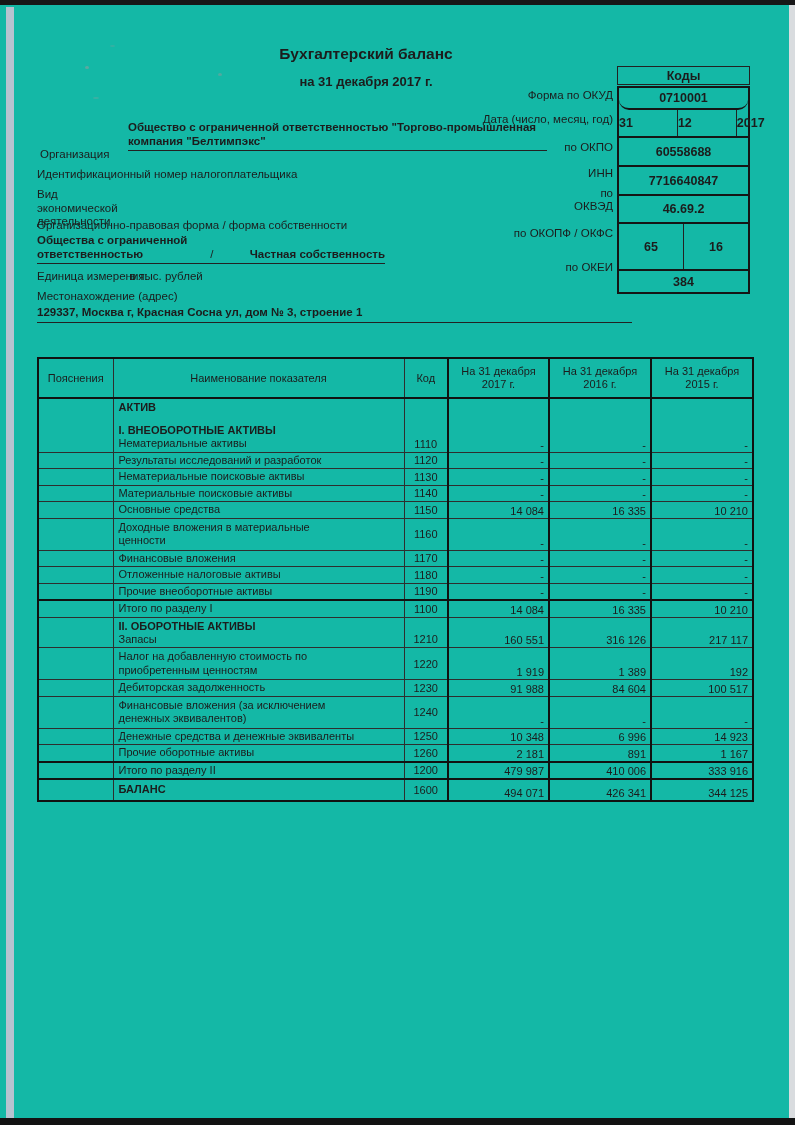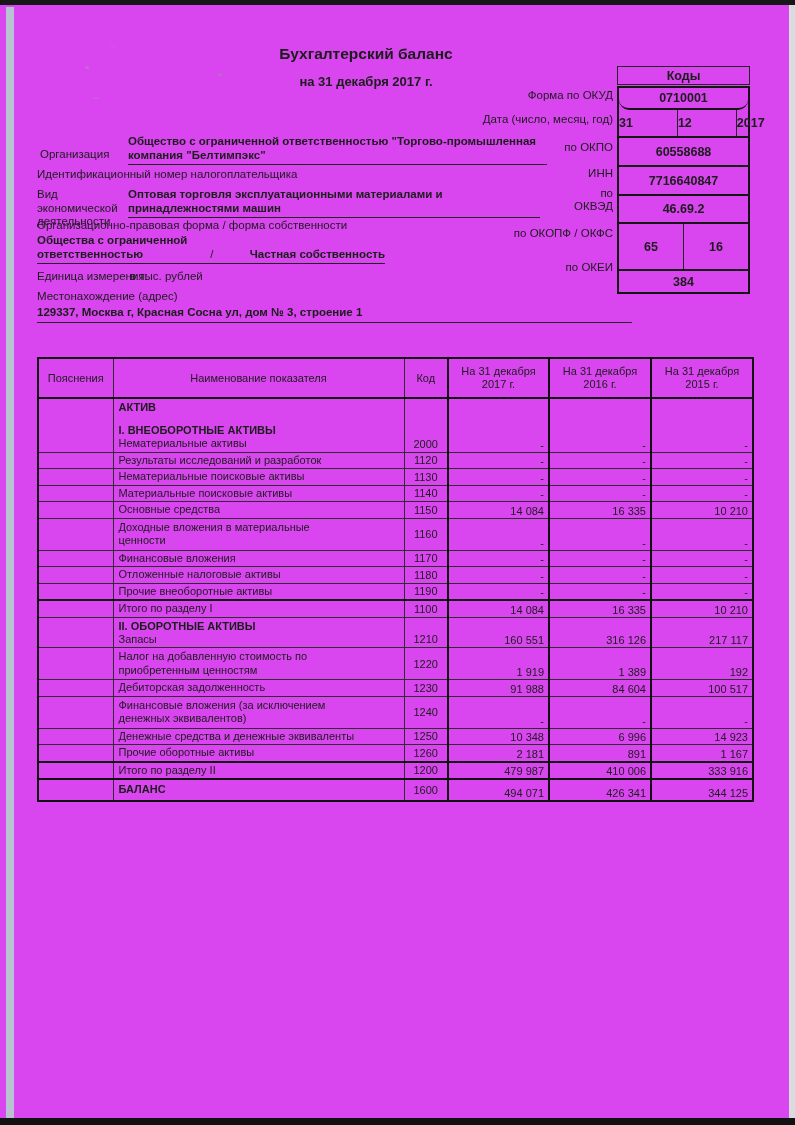--- a/index.html
+++ b/index.html
@@ -1,18 +1,18 @@
 <!DOCTYPE html>
 <html><head>
 <meta charset="utf-8">
 <style>
   html,body{margin:0;padding:0;background:#303030;}
   .page{
     position:relative;width:795px;height:1125px;margin:0 auto;
-    background:#d946ef;overflow:hidden;
+    background:#14b8a6;overflow:hidden;
     font-family:"Liberation Sans","DejaVu Sans",sans-serif;color:#1c1c1c;
   }
   
   .edge-top{position:absolute;top:0;left:0;width:795px;height:5px;background:#171717;}
   .edge-bottom{position:absolute;bottom:0;left:0;width:795px;height:7px;background:#121212;}
   .edge-left{position:absolute;top:7px;left:6px;width:8px;height:1111px;background:#b7c3d0;}
   .edge-right{position:absolute;top:5px;right:0;width:6px;height:1113px;background:#d9dcdf;}
   .speck{position:absolute;background:#9a9a9a;opacity:.55;border-radius:50%;}
   .s1{left:85px;top:66px;width:4px;height:3px;}
   .s2{left:218px;top:73px;width:4px;height:3px;opacity:.45;}
@@ -41,21 +41,21 @@
   .flabel{position:absolute;right:182px;font-size:11.5px;text-align:right;line-height:12.5px;}
   .l-okud{top:89px;} .l-date{top:113px;} .l-okpo{top:141px;} .l-inn{top:167px;}
   .l-okved{top:187px;} .l-okopf{top:227px;} .l-okei{top:261px;}
 
   
   .txt{position:absolute;font-size:11.5px;line-height:13.5px;}
   .bold{font-weight:bold;}
   .pre{white-space:pre-line;}
   .uline{border-bottom:1.5px solid #222;}
   .f-org-label{left:40px;top:148px;}
-  .f-org-value{left:128px;top:135px;width:419px;padding-bottom:2px;}
+  .f-org-value{left:128px;top:121px;width:419px;padding-bottom:2px;}
   .f-inn-label{left:37px;top:168px;}
   .f-act-label{left:37px;top:188px;width:88px;}
   .f-act-value{left:128px;top:188px;width:412px;padding-bottom:2px;}
   .f-form-label{left:37px;top:219px;}
   .f-form-value{left:37px;top:234px;width:348px;padding-bottom:2px;}
   .f-form-line2{display:flex;justify-content:space-between;}
   .f-form-line2 .slash{font-weight:normal;margin-left:49px;}
   .f-form-line2 .own{margin-left:18px;}
   .f-unit-label{left:37px;top:270px;}
   .f-unit-value{left:130px;top:270px;}
@@ -137,22 +137,20 @@
 ОКВЭД</div>
   <div class="flabel l-okopf">по ОКОПФ / ОКФС</div>
   <div class="flabel l-okei">по ОКЕИ</div>
 
   <div class="txt f-org-label">Организация</div>
   <div class="txt bold pre uline f-org-value">Общество с ограниченной ответственностью "Торгово-промышленная
 компания "Белтимпэкс"</div>
   <div class="txt f-inn-label">Идентификационный номер налогоплательщика</div>
   <div class="txt pre f-act-label">Вид экономической
 деятельности</div>
-  <div class="txt bold pre uline f-act-value">Оптовая торговля эксплуатационными материалами и
-принадлежностями машин</div>
   <div class="txt f-form-label">Организационно-правовая форма / форма собственности</div>
   <div class="txt bold uline f-form-value">
     <div>Общества с ограниченной</div>
     <div class="f-form-line2">
       <span>ответственностью</span>
       <span class="slash">/</span>
       <span class="own">Частная собственность</span>
     </div>
   </div>
   <div class="txt f-unit-label">Единица измерения:</div>
@@ -179,21 +177,21 @@
           <th class="c-val">На 31 декабря
 2016 г.</th>
           <th class="c-val">На 31 декабря
 2015 г.</th>
         </tr>
     </thead>
     <tbody>
         <tr class="section">
           <td class="c-expl"></td>
           <td class="c-name"><div class="sec-head">АКТИВ</div><div class="sec-gap"></div><div class="sec-head">I. ВНЕОБОРОТНЫЕ АКТИВЫ</div><div class="row-name">Нематериальные активы</div></td>
-          <td class="c-code">2000</td>
+          <td class="c-code">1110</td>
           <td class="c-val">-</td>
           <td class="c-val">-</td>
           <td class="c-val">-</td>
         </tr>
         <tr>
           <td class="c-expl"></td>
           <td class="c-name">Результаты исследований и разработок</td>
           <td class="c-code">1120</td>
           <td class="c-val">-</td>
           <td class="c-val">-</td>

